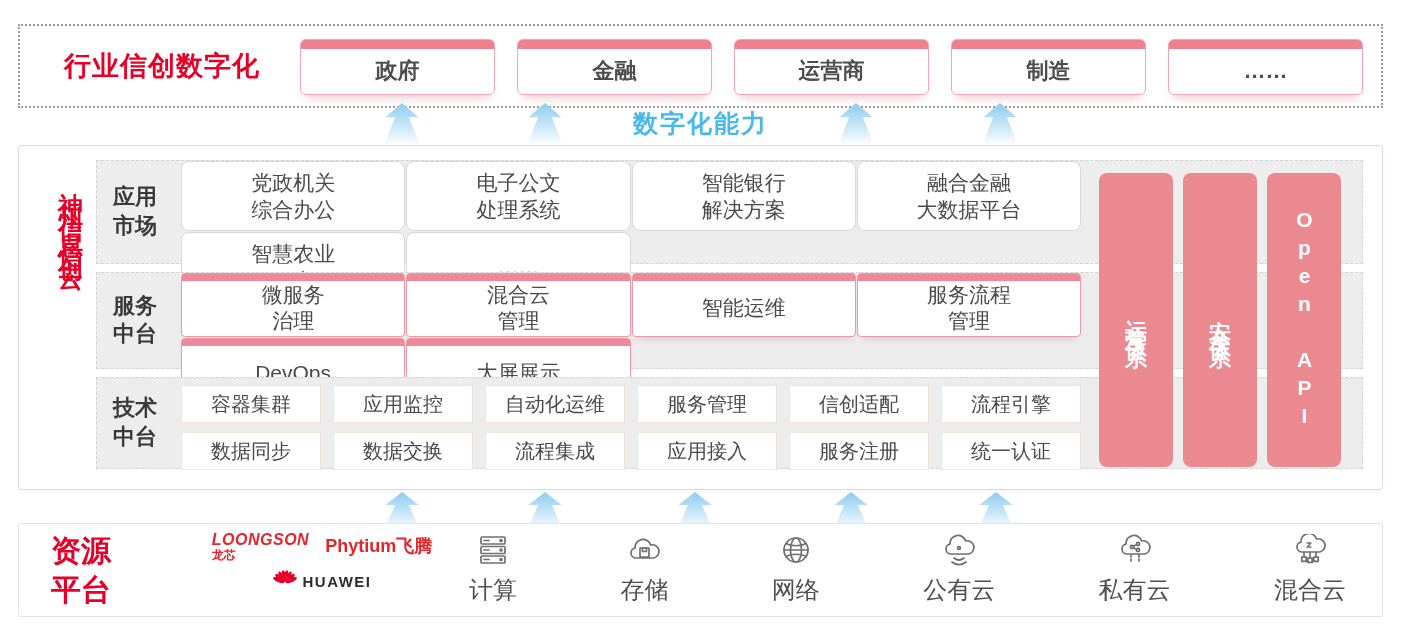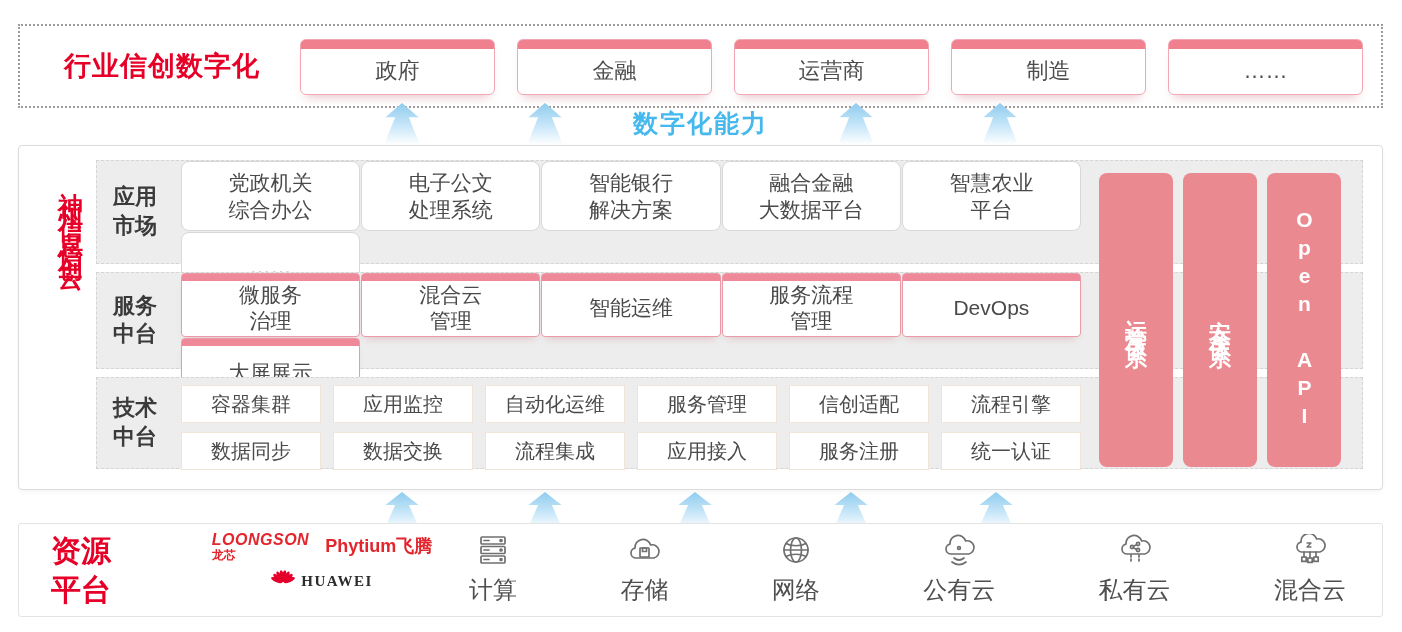--- a/index.html
+++ b/index.html
@@ -9,42 +9,42 @@
   
   .top-band{position:absolute;left:18px;top:24px;width:1365px;height:84px;
     border:2px dotted #9b9b9b;box-sizing:border-box;background:#fff;}
   .top-title{position:absolute;left:44px;top:50%;transform:translateY(-50%);
     font-size:27px;font-weight:bold;color:#e60027;letter-spacing:1px;}
   .top-tabs{position:absolute;left:280px;right:18px;top:13px;height:56px;
     display:flex;gap:22px;}
   .tab-box{flex:1;background:linear-gradient(to bottom,#f1808f 0,#f1808f 9px,#ffffff 9px);
     border:1px solid #f2a7b3;border-radius:6px;box-sizing:border-box;
     display:flex;align-items:center;justify-content:center;padding-top:8px;
-    font-size:22px;color:#4d4d4d;box-shadow:0 8px 10px -6px rgba(190,80,100,.35);}
+    font-size:22px;color:#4d4d4d;box-shadow:0 8px 10px -6px rgba(190,80,100,.35);font-weight:bold;}
 
   
   .arrow{position:absolute;width:36px;height:42px;
     background:linear-gradient(180deg,#8fccee 0%,#c9e7f9 55%,rgba(255,255,255,0) 100%);
     clip-path:polygon(50% 0,96% 34%,69% 34%,100% 100%,0 100%,31% 34%,4% 34%);}
   .cap-label{position:absolute;top:107px;left:633px;font-size:25px;font-weight:bold;color:#45b8ee;letter-spacing:2px;}
 
   
   .main-box{position:absolute;left:18px;top:145px;width:1365px;height:345px;
     border:1px solid #dcdcdc;border-radius:4px;box-sizing:border-box;background:#fff;
     box-shadow:0 2px 4px rgba(0,0,0,.04);}
   .vertical-title{position:absolute;left:36px;top:26px;height:300px;
     writing-mode:vertical-rl;text-orientation:upright;
     font-size:25px;font-weight:bold;color:#e60027;letter-spacing:13px;}
   .row{position:absolute;left:77px;width:1267px;background:#ededed;
     border:1px dashed #d4d4d4;box-sizing:border-box;}
   .row-label{position:absolute;left:16px;top:50%;transform:translateY(-50%);
     width:60px;text-align:left;font-size:22px;font-weight:bold;color:#3a3a3a;line-height:1.3;}
   .row-label .ll{display:block;}
   .row-boxes{position:absolute;left:84px;top:0;bottom:0;width:900px;
-    display:grid;grid-template-columns:repeat(5,1fr);gap:1px;align-items:center;}
+    display:grid;grid-template-columns:repeat(4,1fr);gap:1px;align-items:center;}
   .bl{display:block;}
   .bl:empty{display:none;}
 
   .app-box{background:#fff;border:1px solid #d8d8d8;border-radius:8px;height:68px;
     display:flex;flex-direction:column;align-items:center;justify-content:center;
     font-size:21px;color:#4a4a4a;line-height:1.3;text-align:center;}
 
   .svc-box{background:linear-gradient(to bottom,#ef8899 0,#ef8899 7px,#ffffff 7px);
     border:1px solid #eb9aa8;border-radius:4px;height:64px;box-sizing:border-box;
     display:flex;flex-direction:column;align-items:center;justify-content:center;padding-top:6px;
@@ -67,21 +67,21 @@
   .res-title{position:absolute;left:32px;top:50%;transform:translateY(-50%);
     font-size:30px;font-weight:bold;color:#e60027;line-height:1.3;}
   .res-title span{display:block;}
   .logo-block{position:absolute;left:178px;top:8px;width:250px;text-align:left;}
   .logo-line1{display:flex;justify-content:center;align-items:flex-start;gap:16px;}
   .loongson{color:#e3252d;line-height:1;}
   .loongson .en{font-size:16px;font-weight:900;font-style:italic;letter-spacing:.5px;display:block;}
   .loongson .cn{font-size:12px;font-weight:bold;display:block;margin-top:1px;}
   .phytium{color:#e3252d;font-size:18px;font-weight:bold;margin-top:2px;}
   .phytium .cn{font-weight:900;}
-  .huawei{display:flex;justify-content:center;align-items:center;gap:6px;margin-top:8px;font-family:Liberation Serif, serif;}
+  .huawei{display:flex;justify-content:center;align-items:center;gap:6px;margin-top:8px;}
   .huawei .hw-text{font-size:15px;font-weight:bold;color:#2d2d2d;letter-spacing:1.5px;}
   .res-items{position:absolute;left:450px;right:36px;top:0;bottom:0;
     display:flex;justify-content:space-between;align-items:center;}
   .res-item{display:flex;align-items:center;gap:8px;font-size:24px;color:#4f4f4f;flex-direction:column;}
   .res-item svg{stroke:#6f6f6f;fill:none;stroke-width:1.7;stroke-linecap:round;stroke-linejoin:round;}
 </style>
 </head>
 <body>
 
 <div class="page">

